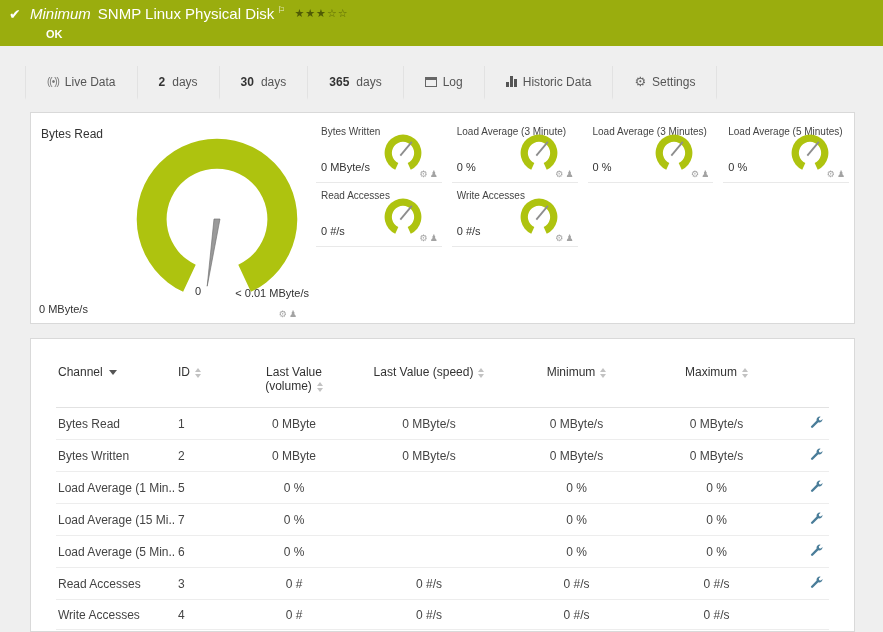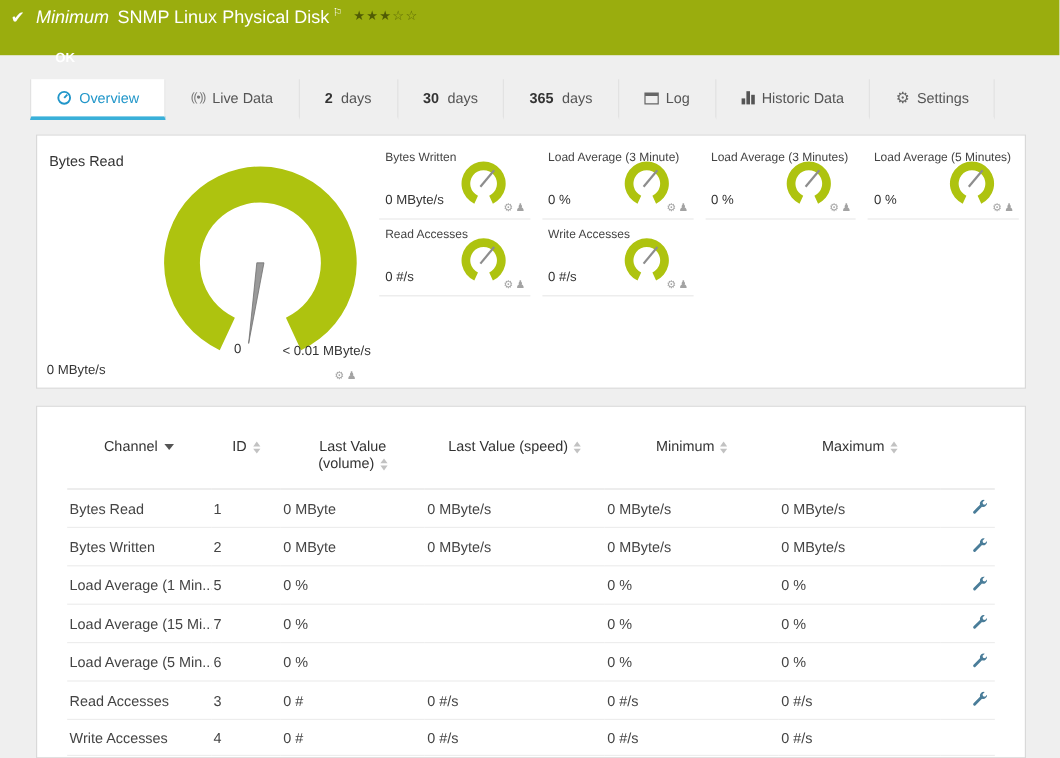--- a/index.html
+++ b/index.html
@@ -18,21 +18,21 @@
   }
   
   .topbar{height:46px;background:var(--header_bg);color:#fff;position:relative;}
   .topbar .check{position:absolute;left:9px;top:6px;font-size:14px;font-weight:bold;}
   .title-row{padding:5px 0 0 30px;font-size:15px;white-space:nowrap;}
   .title-kind{font-style:italic;margin-right:7px;}
   .flag{font-size:9px;vertical-align:super;margin-left:3px;opacity:.95;}
   .stars{margin-left:9px;font-size:11px;letter-spacing:1px;vertical-align:2px;cursor:pointer;}
   .stars .filled{color:rgba(40,48,0,.65);}
   .stars .empty{color:rgba(40,48,0,.55);}
-  .status-ok{position:absolute;left:46px;top:43px;font-size:11px;font-weight:bold;}
+  .status-ok{position:absolute;left:46px;top:28px;font-size:11px;font-weight:bold;}
   
   .tabs{display:flex;align-items:stretch;height:34px;margin:20px 0 0 25px;font-size:12px;color:#555;}
   .tab{display:flex;align-items:center;gap:6px;padding:0 21px;border-right:1px solid #e2e2e2;
        border-bottom:3px solid transparent;cursor:pointer;white-space:nowrap;}
   .tab:first-child{border-left:1px solid #e2e2e2;}
   .tab.active{background:#fff;border-bottom-color:var(--tab_underline);color:var(--accent_blue);}
   .tab .num{font-weight:bold;color:#333;margin-right:1px;}
   .tab .gear{font-size:13px;color:#666;line-height:1;}
   .live-ic{font-size:10px;color:#777;letter-spacing:-1px;}
   .bars-ic{display:inline-flex;align-items:flex-end;gap:1px;height:11px;}
@@ -58,23 +58,23 @@
   .sg.empty{border-bottom:none;}
   .sg-label{padding:7px 0 0 5px;font-size:10px;color:#444;white-space:nowrap;overflow:hidden;}
   .sg-value{position:absolute;left:5px;bottom:9px;font-size:11px;color:#333;}
   .sg svg{position:absolute;right:16px;top:14px;}
   .sg .mini{right:2px;bottom:3px;}
   
   .table-panel{margin-top:14px;height:294px;padding:20px 25px 0;overflow:hidden;}
   table{width:100%;border-collapse:collapse;table-layout:fixed;font-size:12px;}
   th{font-weight:normal;color:#333;text-align:center;vertical-align:top;
      padding:6px 2px 14px;border-bottom:1px solid #e2e2e2;white-space:pre-line;cursor:pointer;}
-  th.left{text-align:center;}
+  th.left{text-align:left;}
   td{padding:7.5px 2px;border-bottom:1px solid #ededed;color:#444;overflow:hidden;white-space:nowrap;}
-  td.center{text-align:left;}
+  td.center{text-align:center;}
   td.wrench-cell{text-align:right;padding-right:6px;}
   .wrench{display:inline-block;cursor:pointer;line-height:0;}
   
   .sort-desc{display:inline-block;margin-left:6px;width:0;height:0;vertical-align:middle;
              border-left:4px solid transparent;border-right:4px solid transparent;border-top:5px solid #555;}
   .sort-both{display:inline-block;margin-left:5px;vertical-align:middle;}
   .sort-both i{display:block;width:0;height:0;border-left:3.5px solid transparent;border-right:3.5px solid transparent;}
   .sort-both .up{border-bottom:4px solid #c2c2c2;margin-bottom:2px;}
   .sort-both .dn{border-top:4px solid #c2c2c2;}
 </style>
@@ -83,27 +83,20 @@
 
 <header class="topbar">
   <span class="check">✔</span>
   <div class="title-row">
     <span class="title-kind">Minimum</span><span class="title-name">SNMP Linux Physical Disk</span><span class="flag">⚐</span><span class="stars"><span class="filled">★★★</span><span class="empty">☆☆</span></span>
   </div>
   <div class="status-ok">OK</div>
 </header>
 
 <nav class="tabs">
-  <div class="tab active">
-    <svg width="13" height="13" viewBox="0 0 14 14" style="color:var(--accent_blue)">
-      <circle cx="7" cy="7" r="5.3" fill="none" stroke="currentColor" stroke-width="1.7"></circle>
-      <line x1="7" y1="7" x2="9.8" y2="4.2" stroke="currentColor" stroke-width="1.7"></line>
-    </svg>
-    <span>Overview</span>
-  </div>
   <div class="tab">
     <span class="live-ic">((•))</span>
     <span>Live Data</span>
   </div>
   <div class="tab">
     <span class="num">2</span>
     <span>days</span>
   </div>
   <div class="tab">
     <span class="num">30</span>

